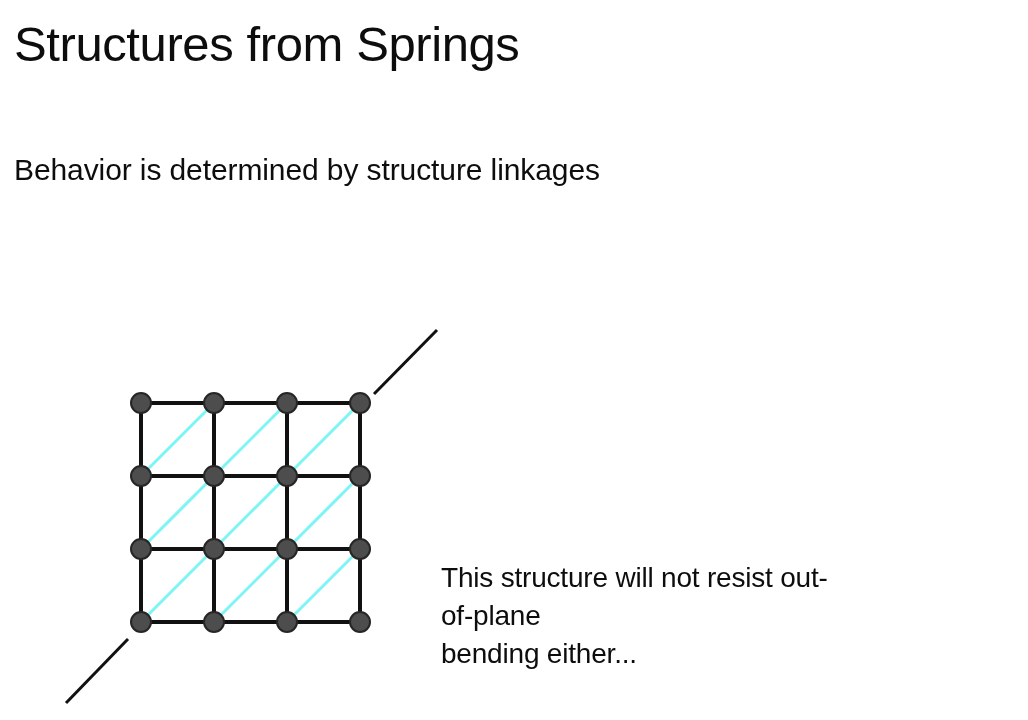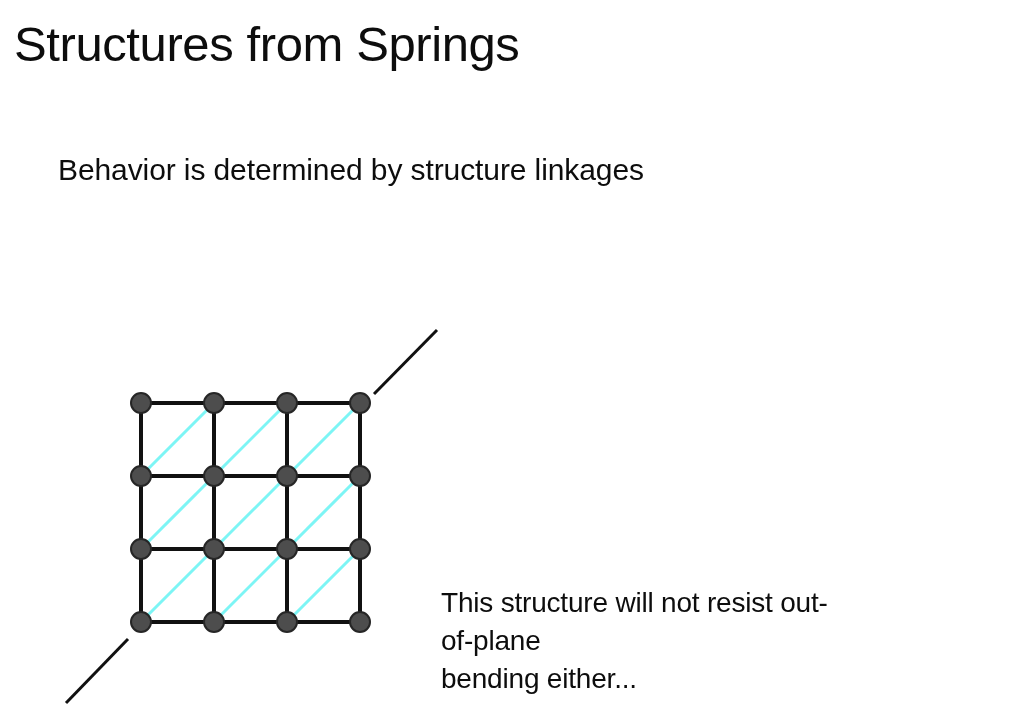--- a/index.html
+++ b/index.html
@@ -39,21 +39,20 @@
   .slide-subtitle {
     position: absolute;
     left: 14px;
     top: 150px;
     font-size: 30px;
     font-weight: 400;
     letter-spacing: -0.1px;
     line-height: 40px;
     color: #0d0d0d;
     white-space: nowrap;
-    margin-left: 44px;
   }
 
   .diagram-layer {
     position: absolute;
     left: 0;
     top: 0;
     width: 1028px;
     height: 720px;
     pointer-events: none;
   }
@@ -62,21 +61,21 @@
     position: absolute;
     left: 441px;
     font-size: 28px;
     font-weight: 400;
     line-height: 38px;
     letter-spacing: -0.2px;
     color: #0d0d0d;
     white-space: pre-line;
   }
   .annotation-shear { top: 381px; }
-  .annotation-bending { top: 584px; }
+  .annotation-bending { top: 559px; }
 </style>
 </head>
 <body>
 
 <div class="slide">
 
   <div class="slide-title">Structures from Springs</div>
 
   <div class="slide-subtitle">Behavior is determined by structure linkages</div>
 

